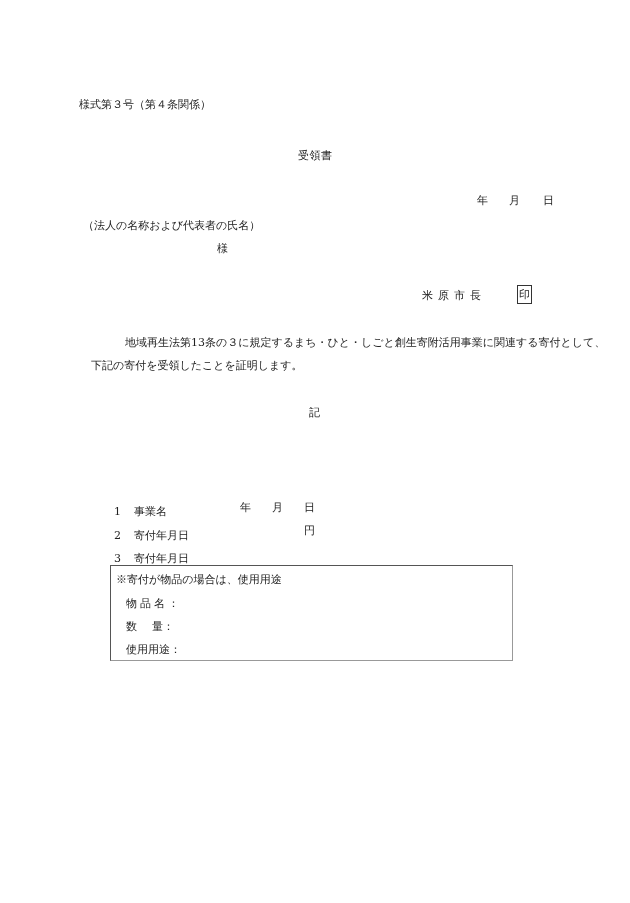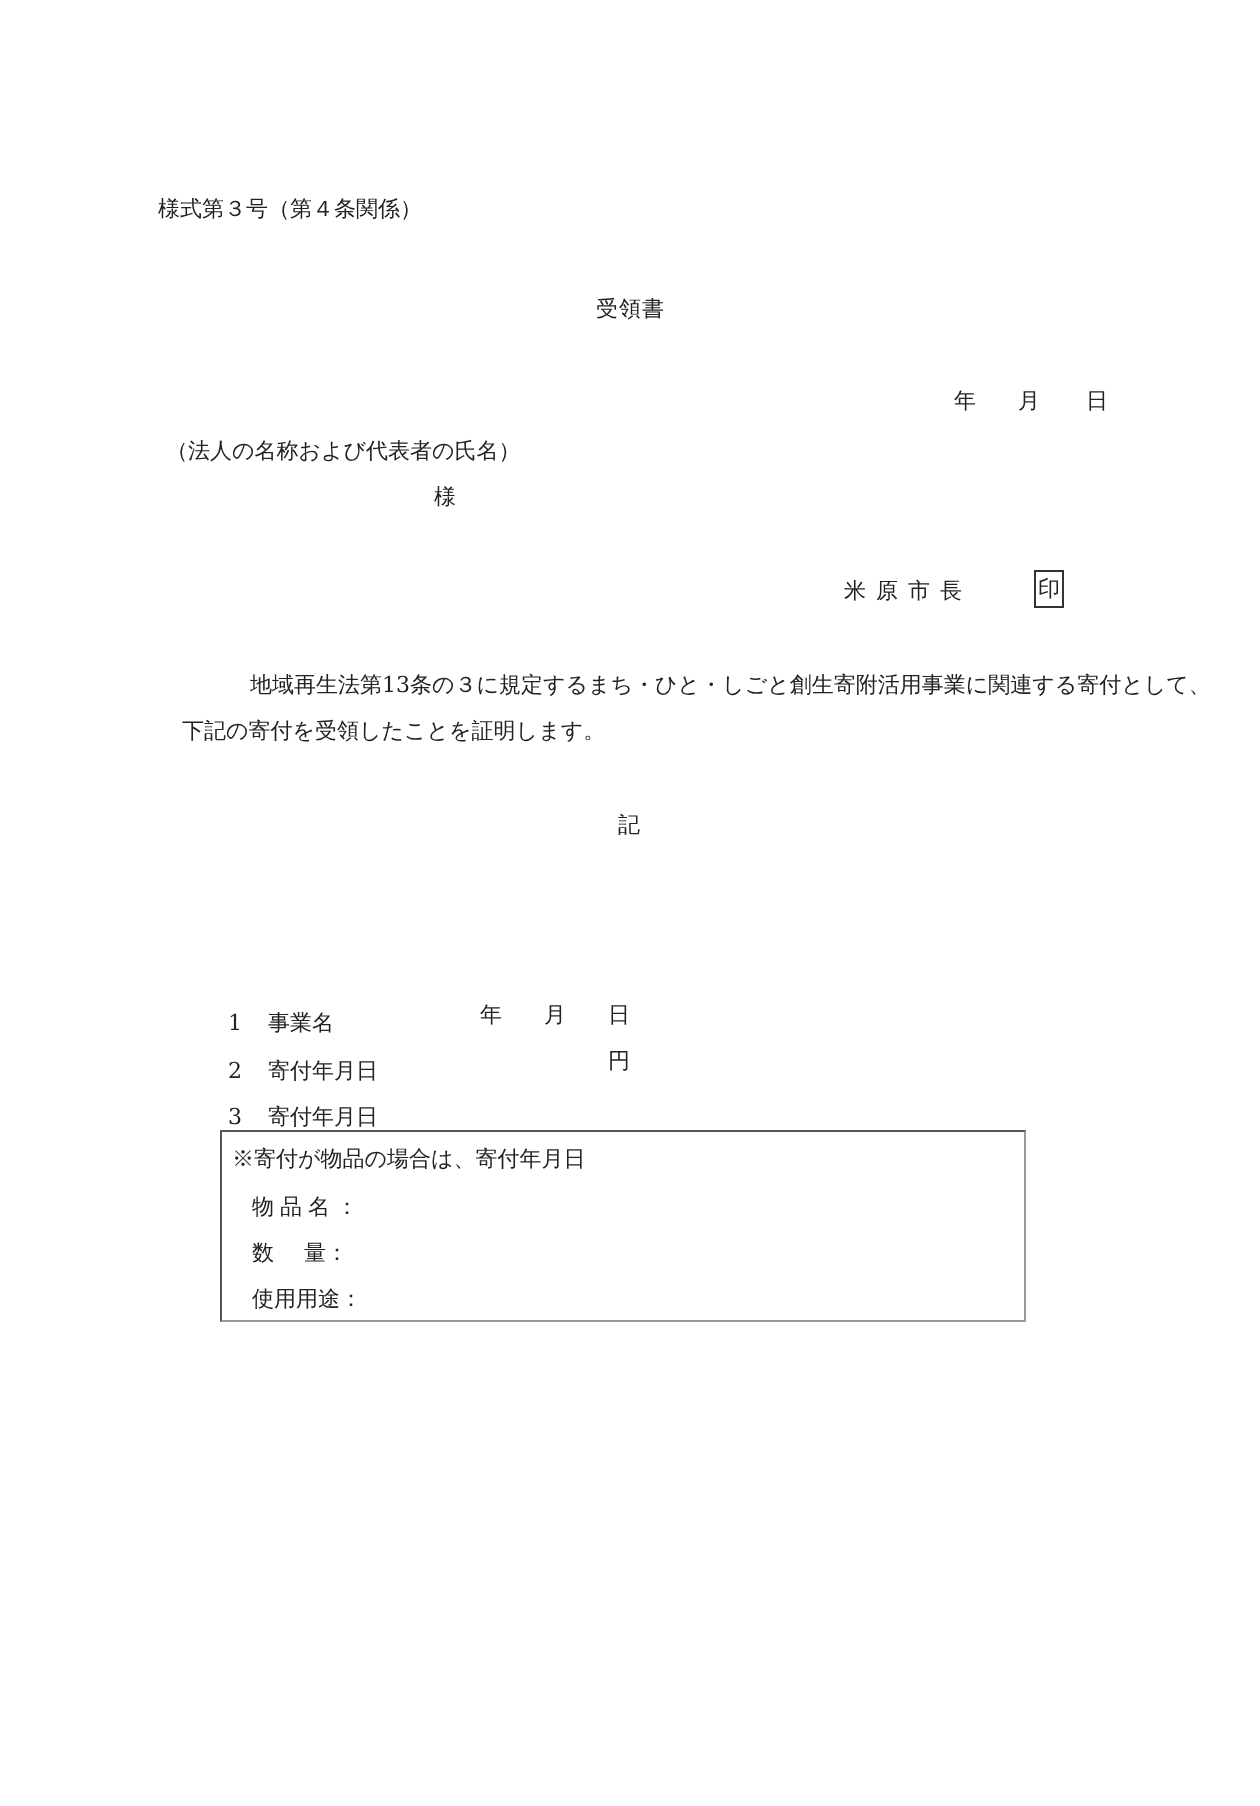--- a/index.html
+++ b/index.html
@@ -99,21 +99,21 @@
 <div class="abs item-2-date">
   <span class="y">年</span><span class="m">月</span><span>日</span>
 </div>
 
 <div class="abs item item-3">
   <span class="num">3</span><span>寄付年月日</span>
 </div>
 <div class="abs item-3-yen">円</div>
 
 <div class="detail-box">
-  <div class="abs detail-head">※寄付が物品の場合は、寄付年月日</div>
+  <div class="abs detail-head">※寄付が物品の場合は、使用用途</div>
   <div class="abs detail-row-1">
     <span>物品名</span><span>：</span>
   </div>
   <div class="abs detail-row-2">
     <span class="label-spaced">数</span><span>量</span><span>：</span>
   </div>
   <div class="abs detail-row-3">
     <span>使用用途</span><span>：</span>
   </div>
 </div>

